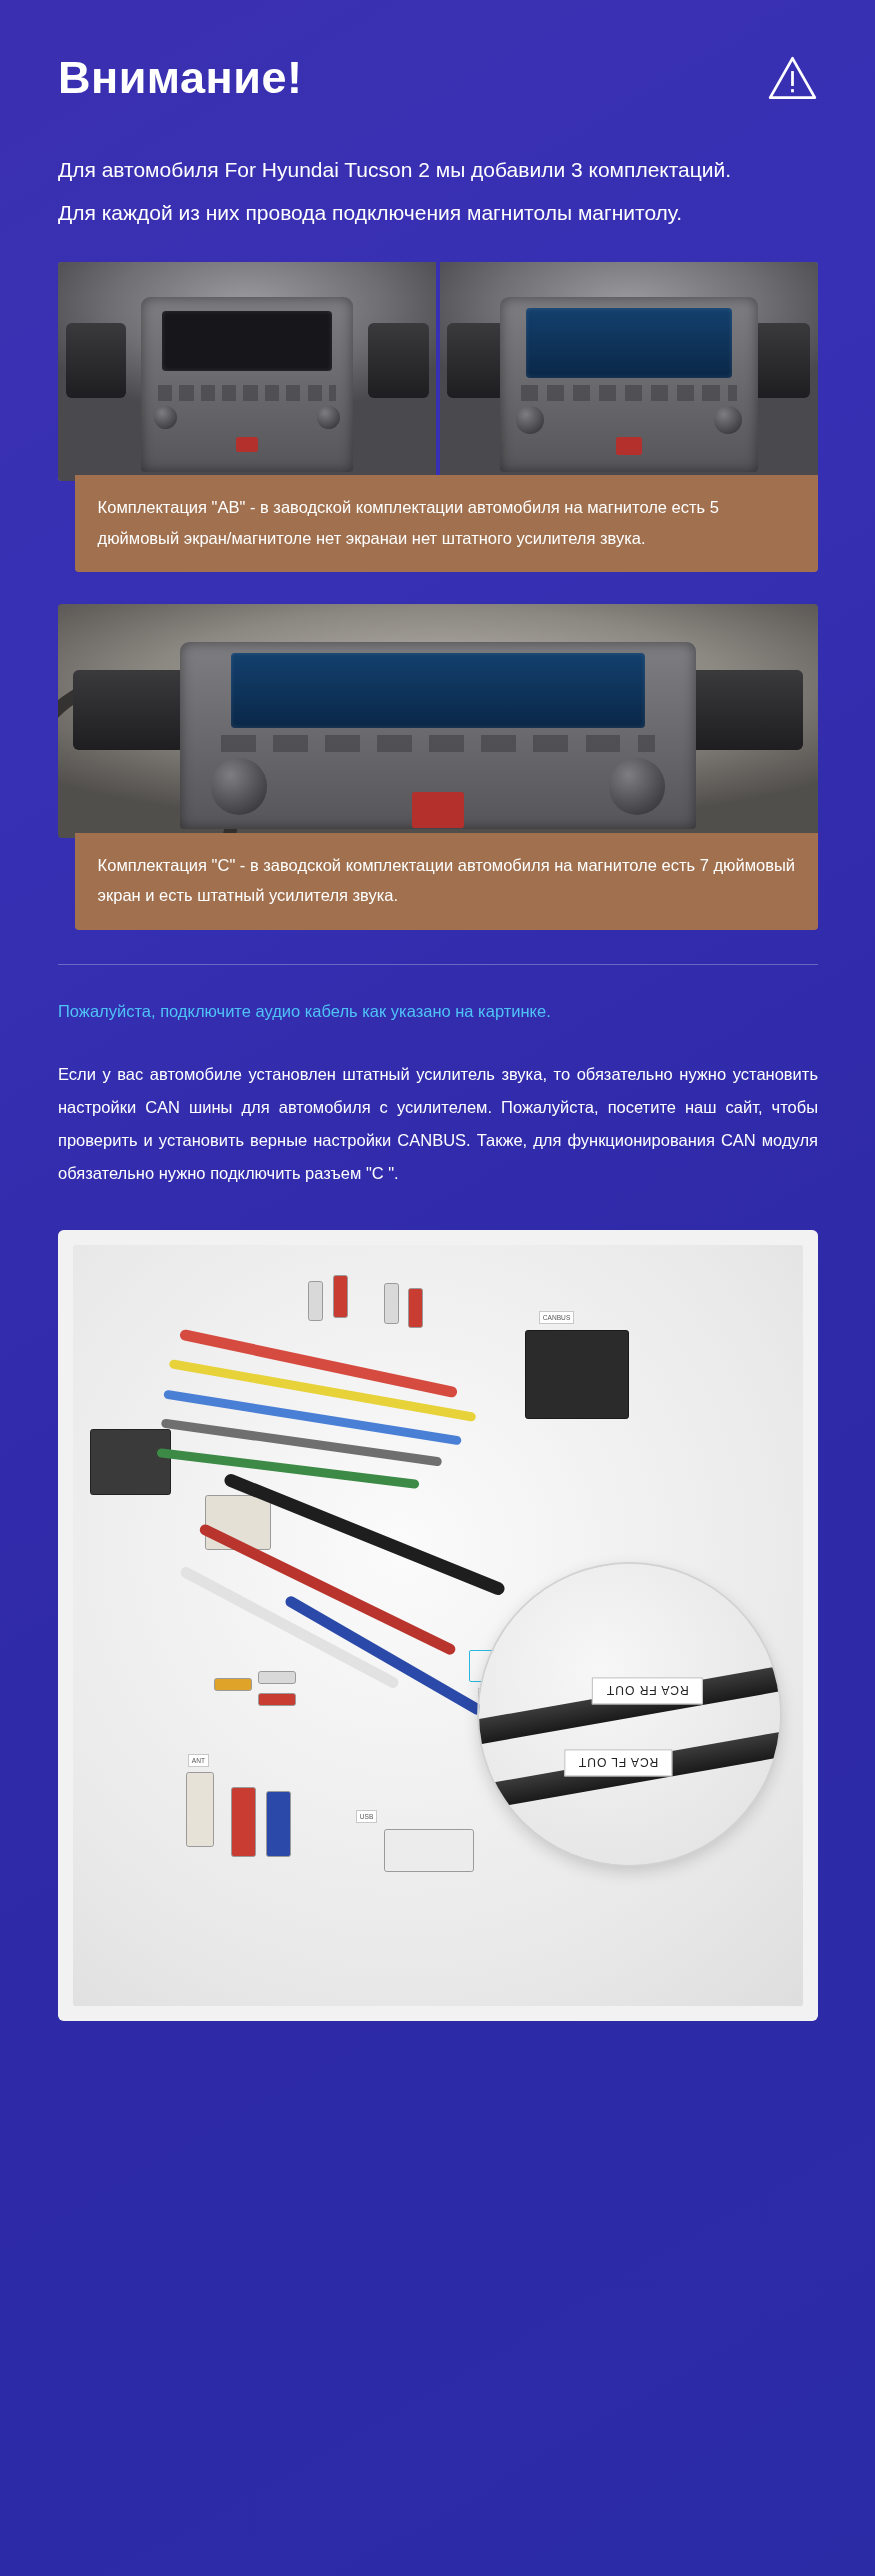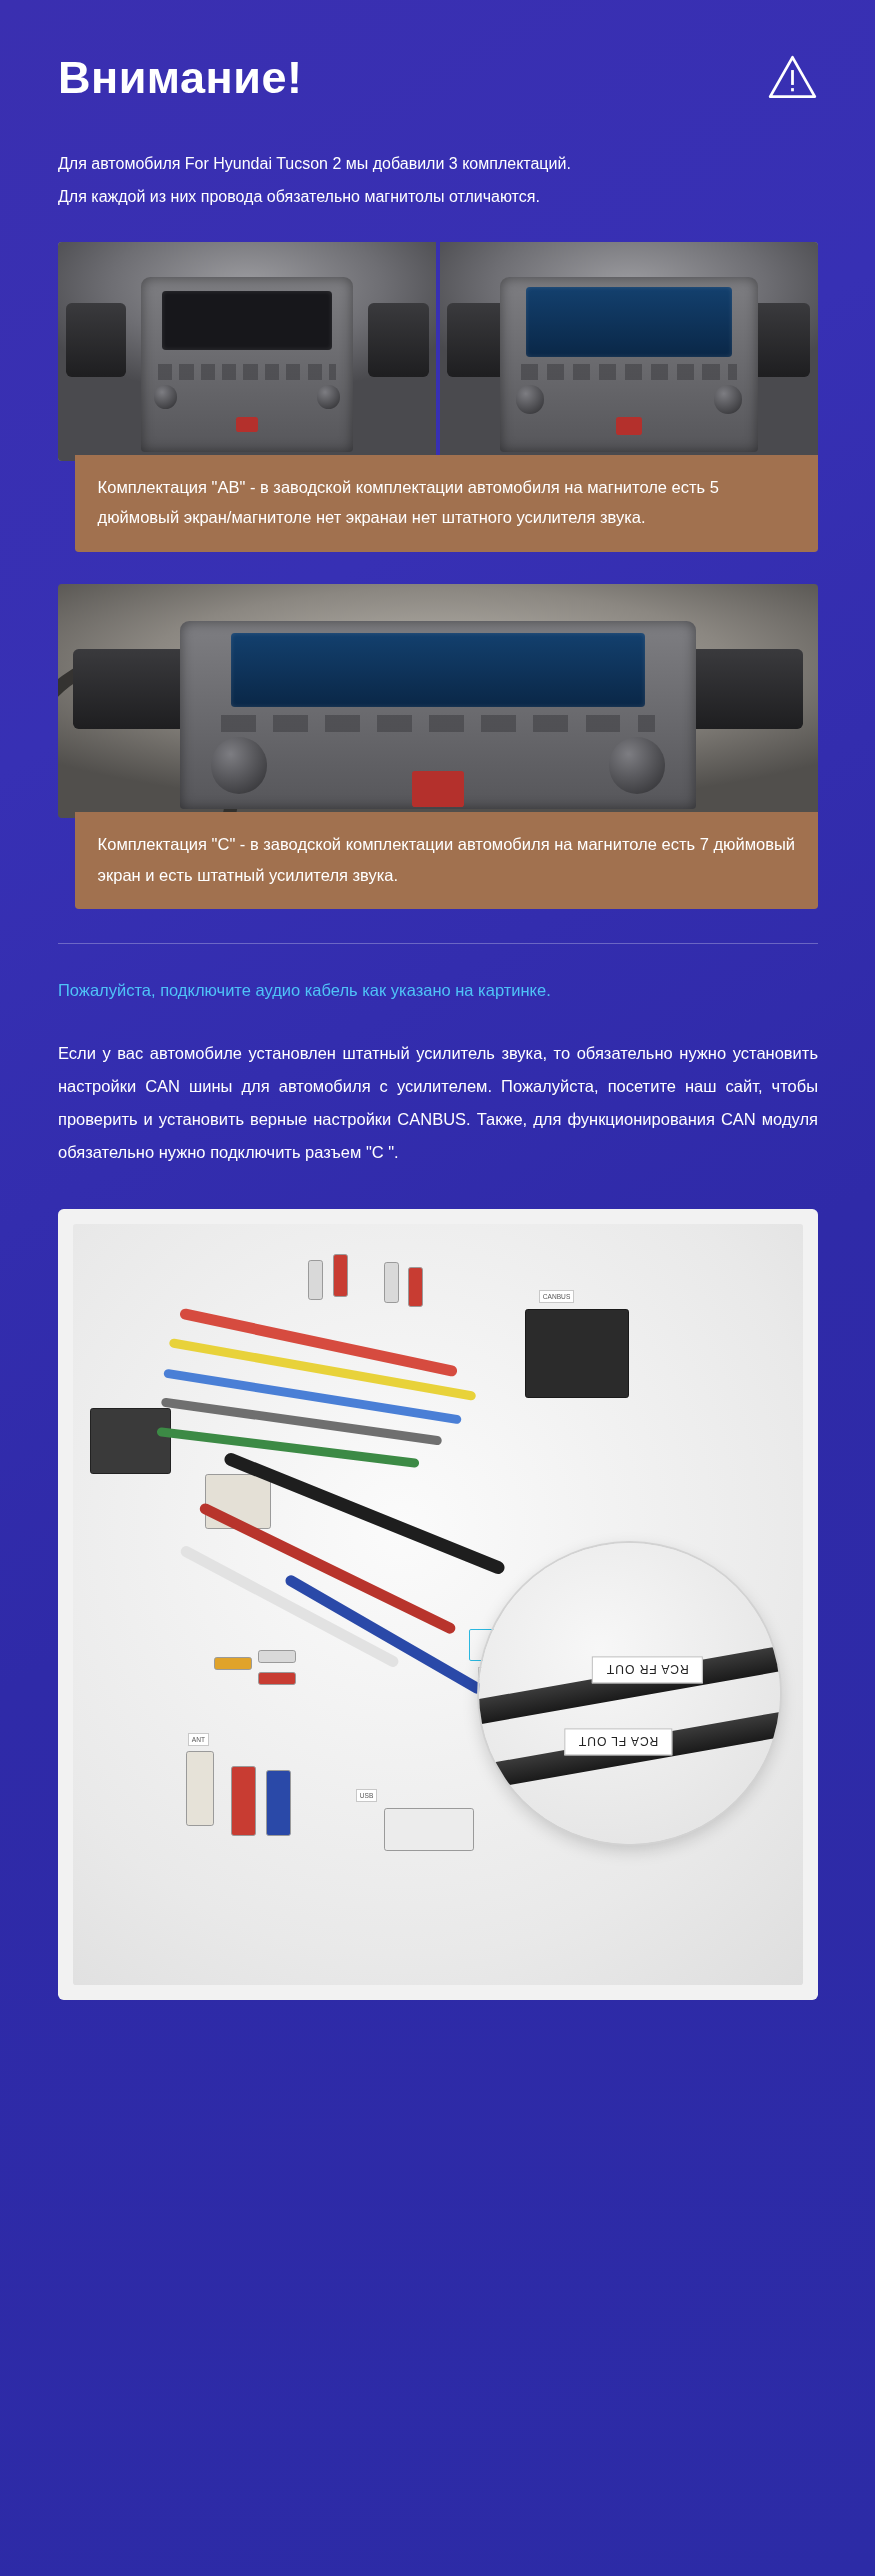--- a/index.html
+++ b/index.html
@@ -11,39 +11,39 @@
   .page {
     position: relative;
     width: 876px;
     min-height: 2576px;
     background: linear-gradient(150deg, #3a2fb0 0%, #3730b4 25%, #2f2aa8 55%, #2c2ba6 100%);
     padding: 52px 58px 57px 58px;
   }
   
   .header {
     display: flex;
-    align-items: flex-start;
+    align-items: flex-end;
     justify-content: space-between;
     margin-bottom: 35px;
   }
   .title {
     color: #ffffff;
     font-size: 45px;
     font-weight: bold;
     letter-spacing: 0.5px;
   }
   .warn-icon {
     width: 51px;
     height: 51px;
     flex: 0 0 auto;
   }
   
   .intro {
     color: #ffffff;
-    font-size: 16px;
+    font-size: 21px;
     line-height: 2.05;
     margin-bottom: 28px;
     margin-top: 44px;
   }
   .intro p { margin: 0; }
   
   .photo-block { margin-bottom: 32px; }
   .photo-pair {
     display: flex;
     gap: 3.8px;
@@ -274,21 +274,21 @@
     <div class="title">Внимание!</div>
     <svg class="warn-icon" viewBox="0 0 48 48">
       <path d="M24 5 L45 42 L3 42 Z" fill="none" stroke="#ffffff" stroke-width="2.6" stroke-linejoin="round"></path>
       <rect x="22.7" y="17" width="2.6" height="14" fill="#ffffff"></rect>
       <rect x="22.7" y="34" width="2.6" height="3" fill="#ffffff"></rect>
     </svg>
   </div>
 
   <div class="intro">
     <p>Для автомобиля For Hyundai Tucson 2 мы добавили 3 комплектаций.</p>
-    <p>Для каждой из них провода обязательно магнитолы отличаются.</p>
+    <p>Для каждой из них провода подключения магнитолы магнитолу.</p>
   </div>
 
   <div class="photo-block">
     <div class="photo-pair">
       <div class="photo">
         <div class="dash">
           <div class="vent-l"></div>
             <div class="vent-r"></div>
           <div class="console">
             <div class="screen"></div>

